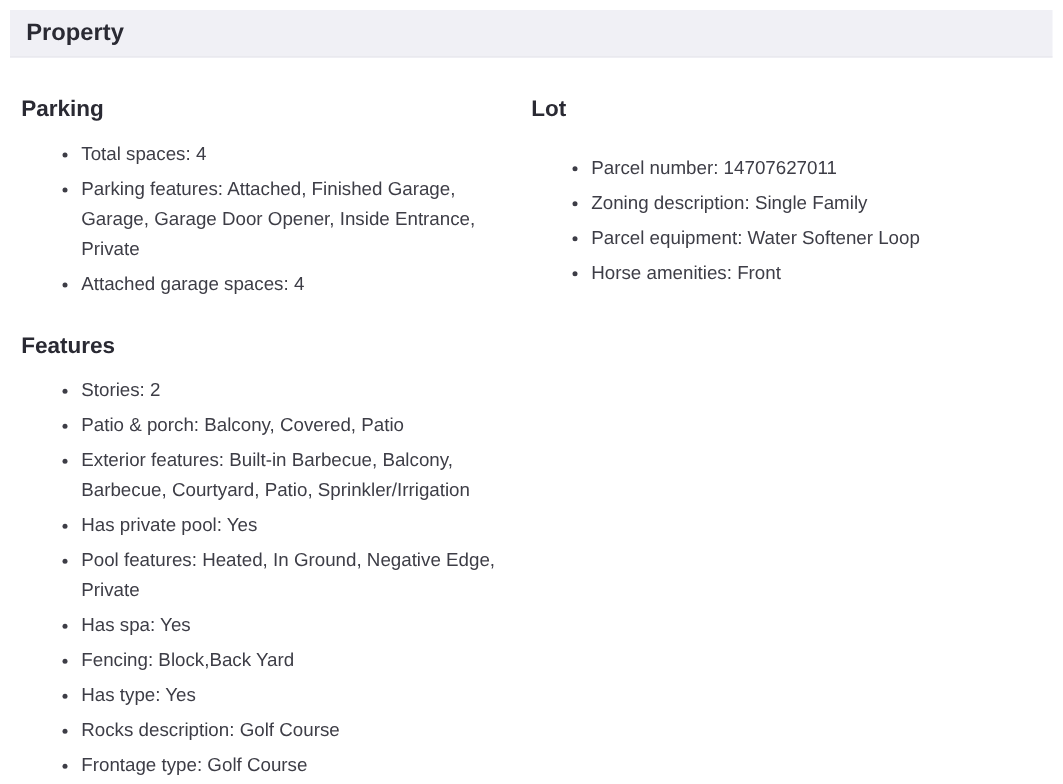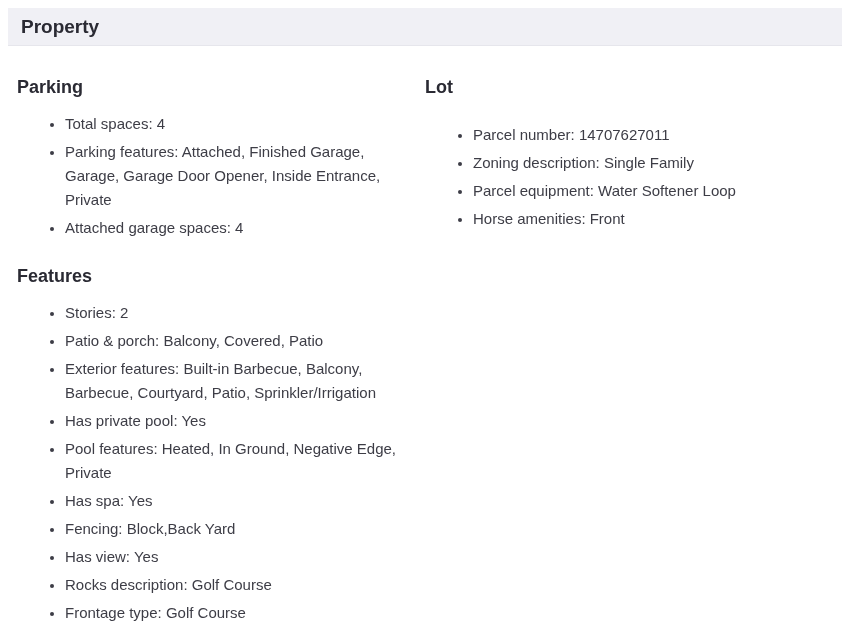--- a/index.html
+++ b/index.html
@@ -82,21 +82,21 @@
   <section class="fact-section">
     <h3 class="fact-heading">Features</h3>
     <ul class="fact-list">
             <li>Stories: 2</li>
             <li>Patio &amp; porch: Balcony, Covered, Patio</li>
             <li>Exterior features: Built-in Barbecue, Balcony, Barbecue, Courtyard, Patio, Sprinkler/Irrigation</li>
             <li>Has private pool: Yes</li>
             <li>Pool features: Heated, In Ground, Negative Edge, Private</li>
             <li>Has spa: Yes</li>
             <li>Fencing: Block,Back Yard</li>
-            <li>Has view: Yes</li>
+            <li>Has type: Yes</li>
             <li>Rocks description: Golf Course</li>
             <li>Frontage type: Golf Course</li>
           </ul>
   </section>
 </div>
     <div class="col">
   <section class="fact-section">
     <h3 class="fact-heading">Lot</h3>
   </section>
 

